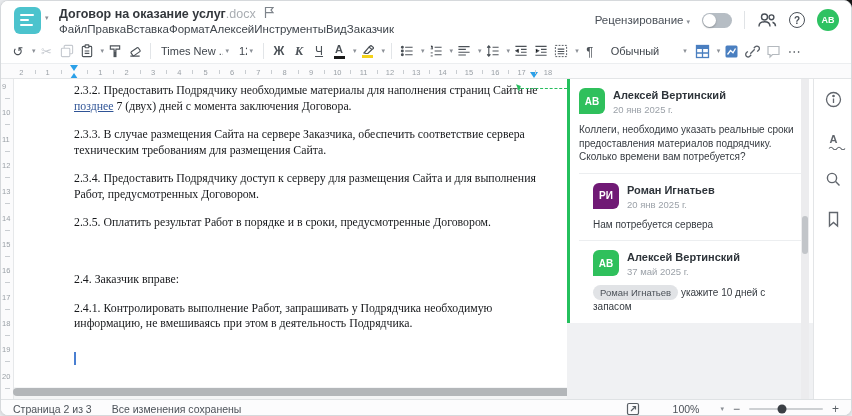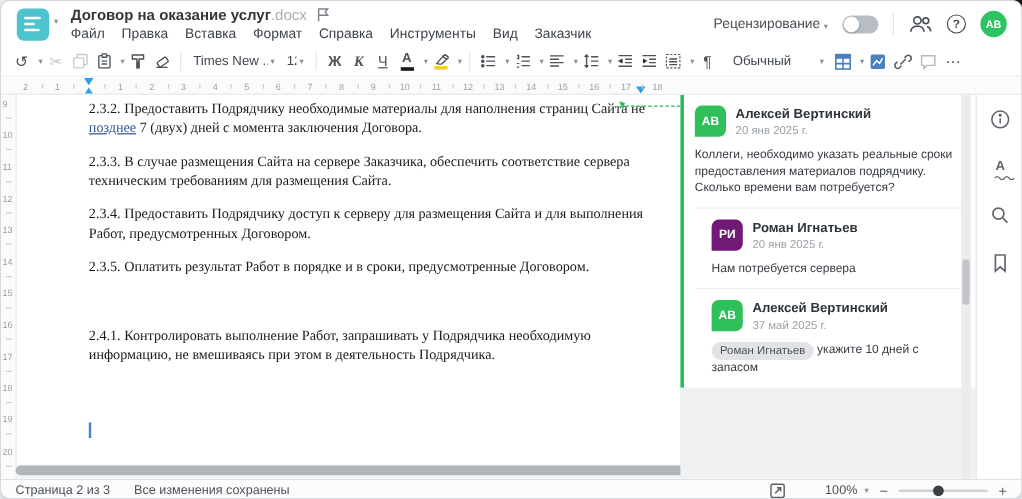--- a/index.html
+++ b/index.html
@@ -14,21 +14,21 @@
   .logo-btn{position:absolute;left:13px;top:6px;width:27px;height:27px;background:#4cc3cd;border-radius:6px;}
   .logo-btn .l1,.logo-btn .l2,.logo-btn .l3{position:absolute;left:6px;height:2.4px;background:#fff;border-radius:2px;}
   .logo-btn .l1{top:7px;width:14px;}
   .logo-btn .l2{top:12px;width:9px;}
   .logo-btn .l3{top:17px;width:13px;}
   .logo-caret{position:absolute;left:44px;top:13px;font-size:7px;color:#8b9096;}
   .title-block{position:absolute;left:58px;top:3px;}
   .title-row{display:flex;align-items:center;gap:7px;height:17px;}
   .doc-title{font-size:12.5px;font-weight:bold;color:#33373c;}
   .doc-ext{font-size:12.5px;color:#a9adb2;}
-  .menu-row{display:flex;gap:14px;margin-top:2px;}
+  .menu-row{display:flex;margin-top:2px;}
   .menu-item{font-size:11.5px;color:#3f454c;cursor:default;}
   .header-right{position:absolute;right:12px;top:8px;display:flex;align-items:center;gap:12px;height:22px;}
   .review-label{font-size:11.5px;color:#4a5058;}
   .caret{font-size:7px;color:#8b9096;margin-left:3px;}
   .toggle{width:30px;height:15px;border-radius:8px;background:#b6bdc4;position:relative;}
   .toggle .knob{position:absolute;left:1px;top:1px;width:13px;height:13px;border-radius:50%;background:#fff;box-shadow:0 1px 2px rgba(0,0,0,.25);}
   .vdiv{width:1px;height:18px;background:#e0e3e6;}
   .circle-icon{width:16px;height:16px;border:1.4px solid #4a5058;border-radius:50%;display:flex;align-items:center;justify-content:center;font-size:10px;font-weight:bold;color:#4a5058;}
   .avatar{width:22px;height:22px;border-radius:50%;background:#2ec262;color:#fff;font-size:9px;font-weight:bold;display:flex;align-items:center;justify-content:center;}
 
@@ -94,21 +94,21 @@
 
   
   .right-bar{position:absolute;left:812px;top:0;width:40px;height:100%;background:#fff;border-left:1px solid #e3e5e7;display:flex;flex-direction:column;align-items:center;padding-top:10px;gap:20px;}
   .rb-btn{width:20px;height:20px;display:flex;align-items:center;justify-content:center;color:#61666d;}
   .spell-icon{position:relative;font-size:11px;font-weight:bold;color:#61666d;line-height:1;}
   .spell-icon svg{position:absolute;left:-2px;bottom:-5px;}
 
   
   .statusbar{height:18px;display:flex;align-items:center;padding:0 12px;gap:20px;background:#fcfcfd;border-top:1px solid #dfe2e4;font-size:10.5px;color:#4c5259;}
   .sb-right{margin-left:auto;display:flex;align-items:center;gap:9px;}
-  .zoom-ctl{display:flex;align-items:center;gap:3px;margin-left:24px;}
+  .zoom-ctl{display:flex;align-items:center;gap:18px;margin-left:24px;}
   .sb-sign{font-size:12px;color:#5a6066;}
   .slider-track{width:74px;height:2px;background:#cdd0d3;border-radius:1px;position:relative;}
   .slider-dot{position:absolute;left:44%;top:50%;transform:translate(-50%,-50%);width:9px;height:9px;background:#3a3f44;border-radius:50%;}
 </style>
 </head>
 <body>
 
 <div class="stage">
   <div class="corner-artifact"></div>
   <div class="window">
@@ -126,21 +126,21 @@
           <span><b class="doc-title">Договор на оказание услуг</b><span class="doc-ext">.docx</span></span>
           <svg width="12" height="13" viewBox="0 0 12 13">
             <path d="M2.5 1 v11 M2.5 1.5 h7.5 l-2 2.6 2 2.6 h-7.5" fill="none" stroke="#7d838a" stroke-width="1.2"></path>
           </svg>
         </div>
         <div class="menu-row">
             <span class="menu-item">Файл</span>
             <span class="menu-item">Правка</span>
             <span class="menu-item">Вставка</span>
             <span class="menu-item">Формат</span>
-            <span class="menu-item">Справка</span>
+            <span class="menu-item">Алексей</span>
             <span class="menu-item">Инструменты</span>
             <span class="menu-item">Вид</span>
             <span class="menu-item">Заказчик</span>
           </div>
       </div>
 
       <div class="header-right">
         <span style="display:flex;align-items:flex-end;">
           <span class="review-label">Рецензирование</span>
           <span class="caret">▾</span>
@@ -433,20 +433,23 @@
               <div class="line"><span>2.3.4. Предоставить Подрядчику доступ к серверу для размещения Сайта и для выполнения</span></div>
               <div class="line"><span>Работ, предусмотренных Договором.</span></div>
             </div>
             <div class="para">
               <div class="line"><span>2.3.5. Оплатить результат Работ в порядке и в сроки, предусмотренные Договором.</span></div>
             </div>
             <div class="para blank">
               <div class="line">&nbsp;</div>
             </div>
             <div class="para">
+              <div class="line"><span>2.4. Заказчик вправе:</span></div>
+            </div>
+            <div class="para">
               <div class="line"><span>2.4.1. Контролировать выполнение Работ, запрашивать у Подрядчика необходимую</span></div>
               <div class="line"><span>информацию, не вмешиваясь при этом в деятельность Подрядчика.</span></div>
             </div>
           </div>
         <div class="text-cursor"></div>
       </div>
 
       <div class="hscroll-thumb"></div>
 
       <div class="comments-panel">

